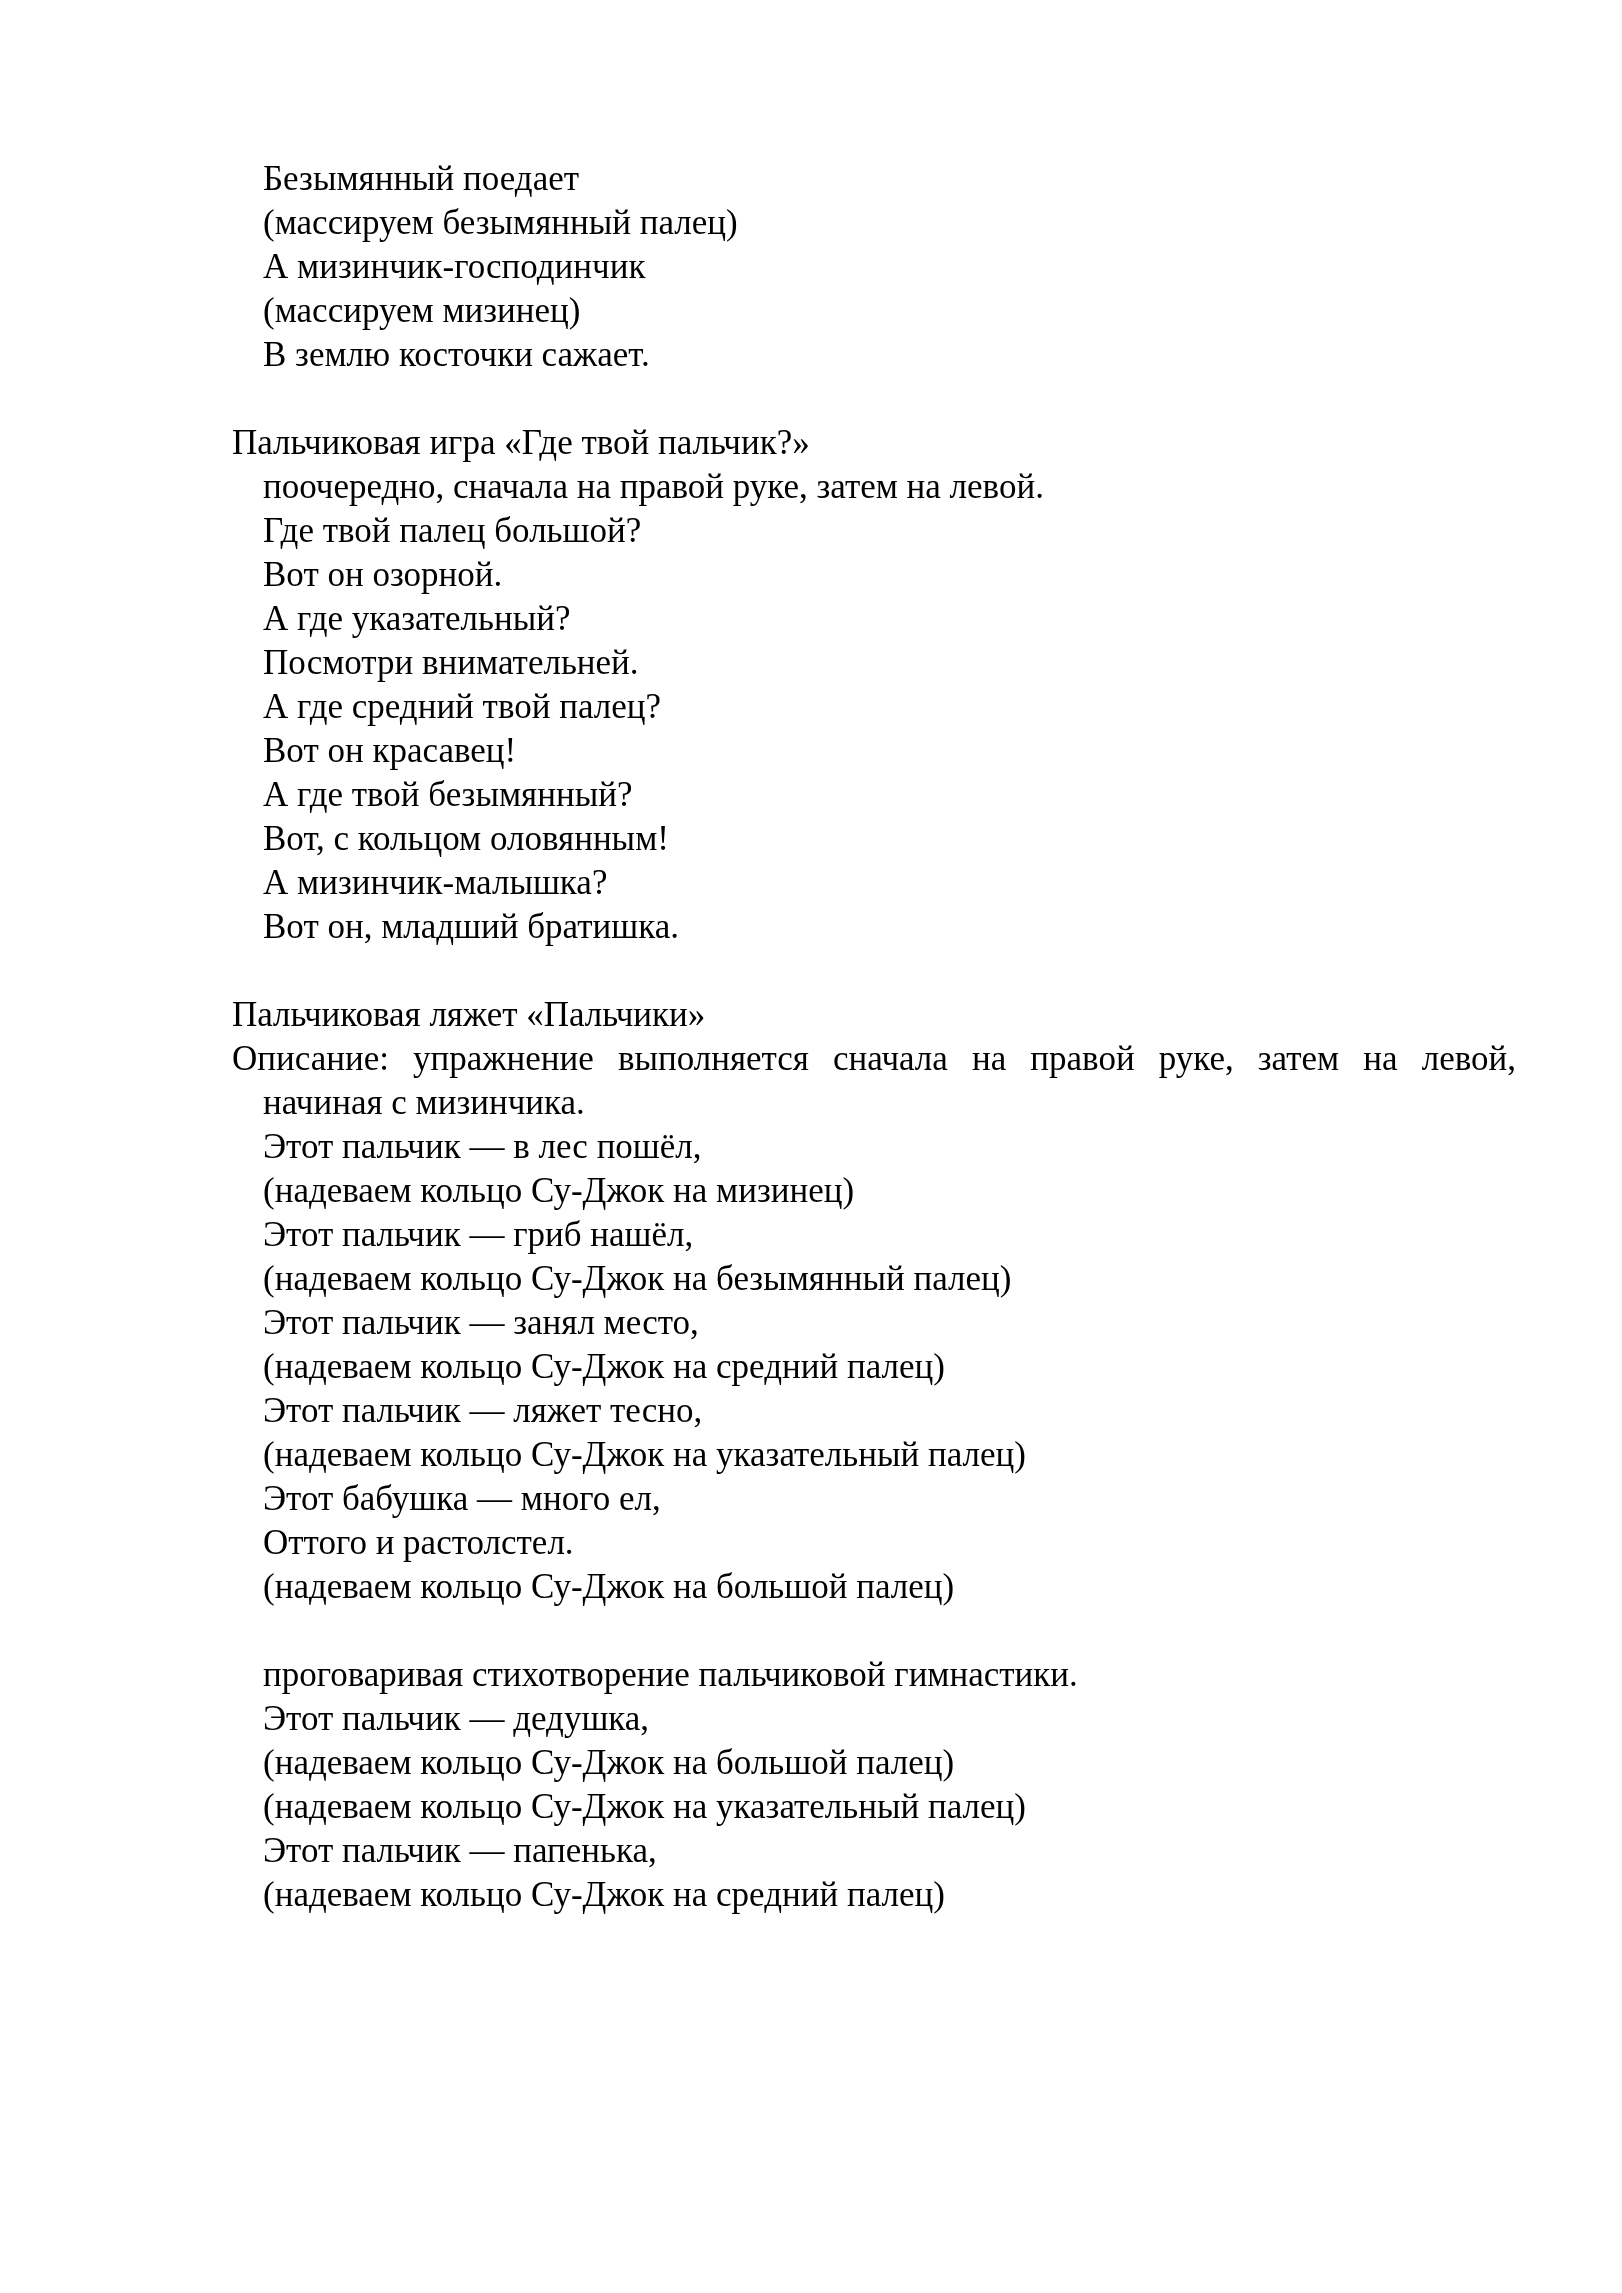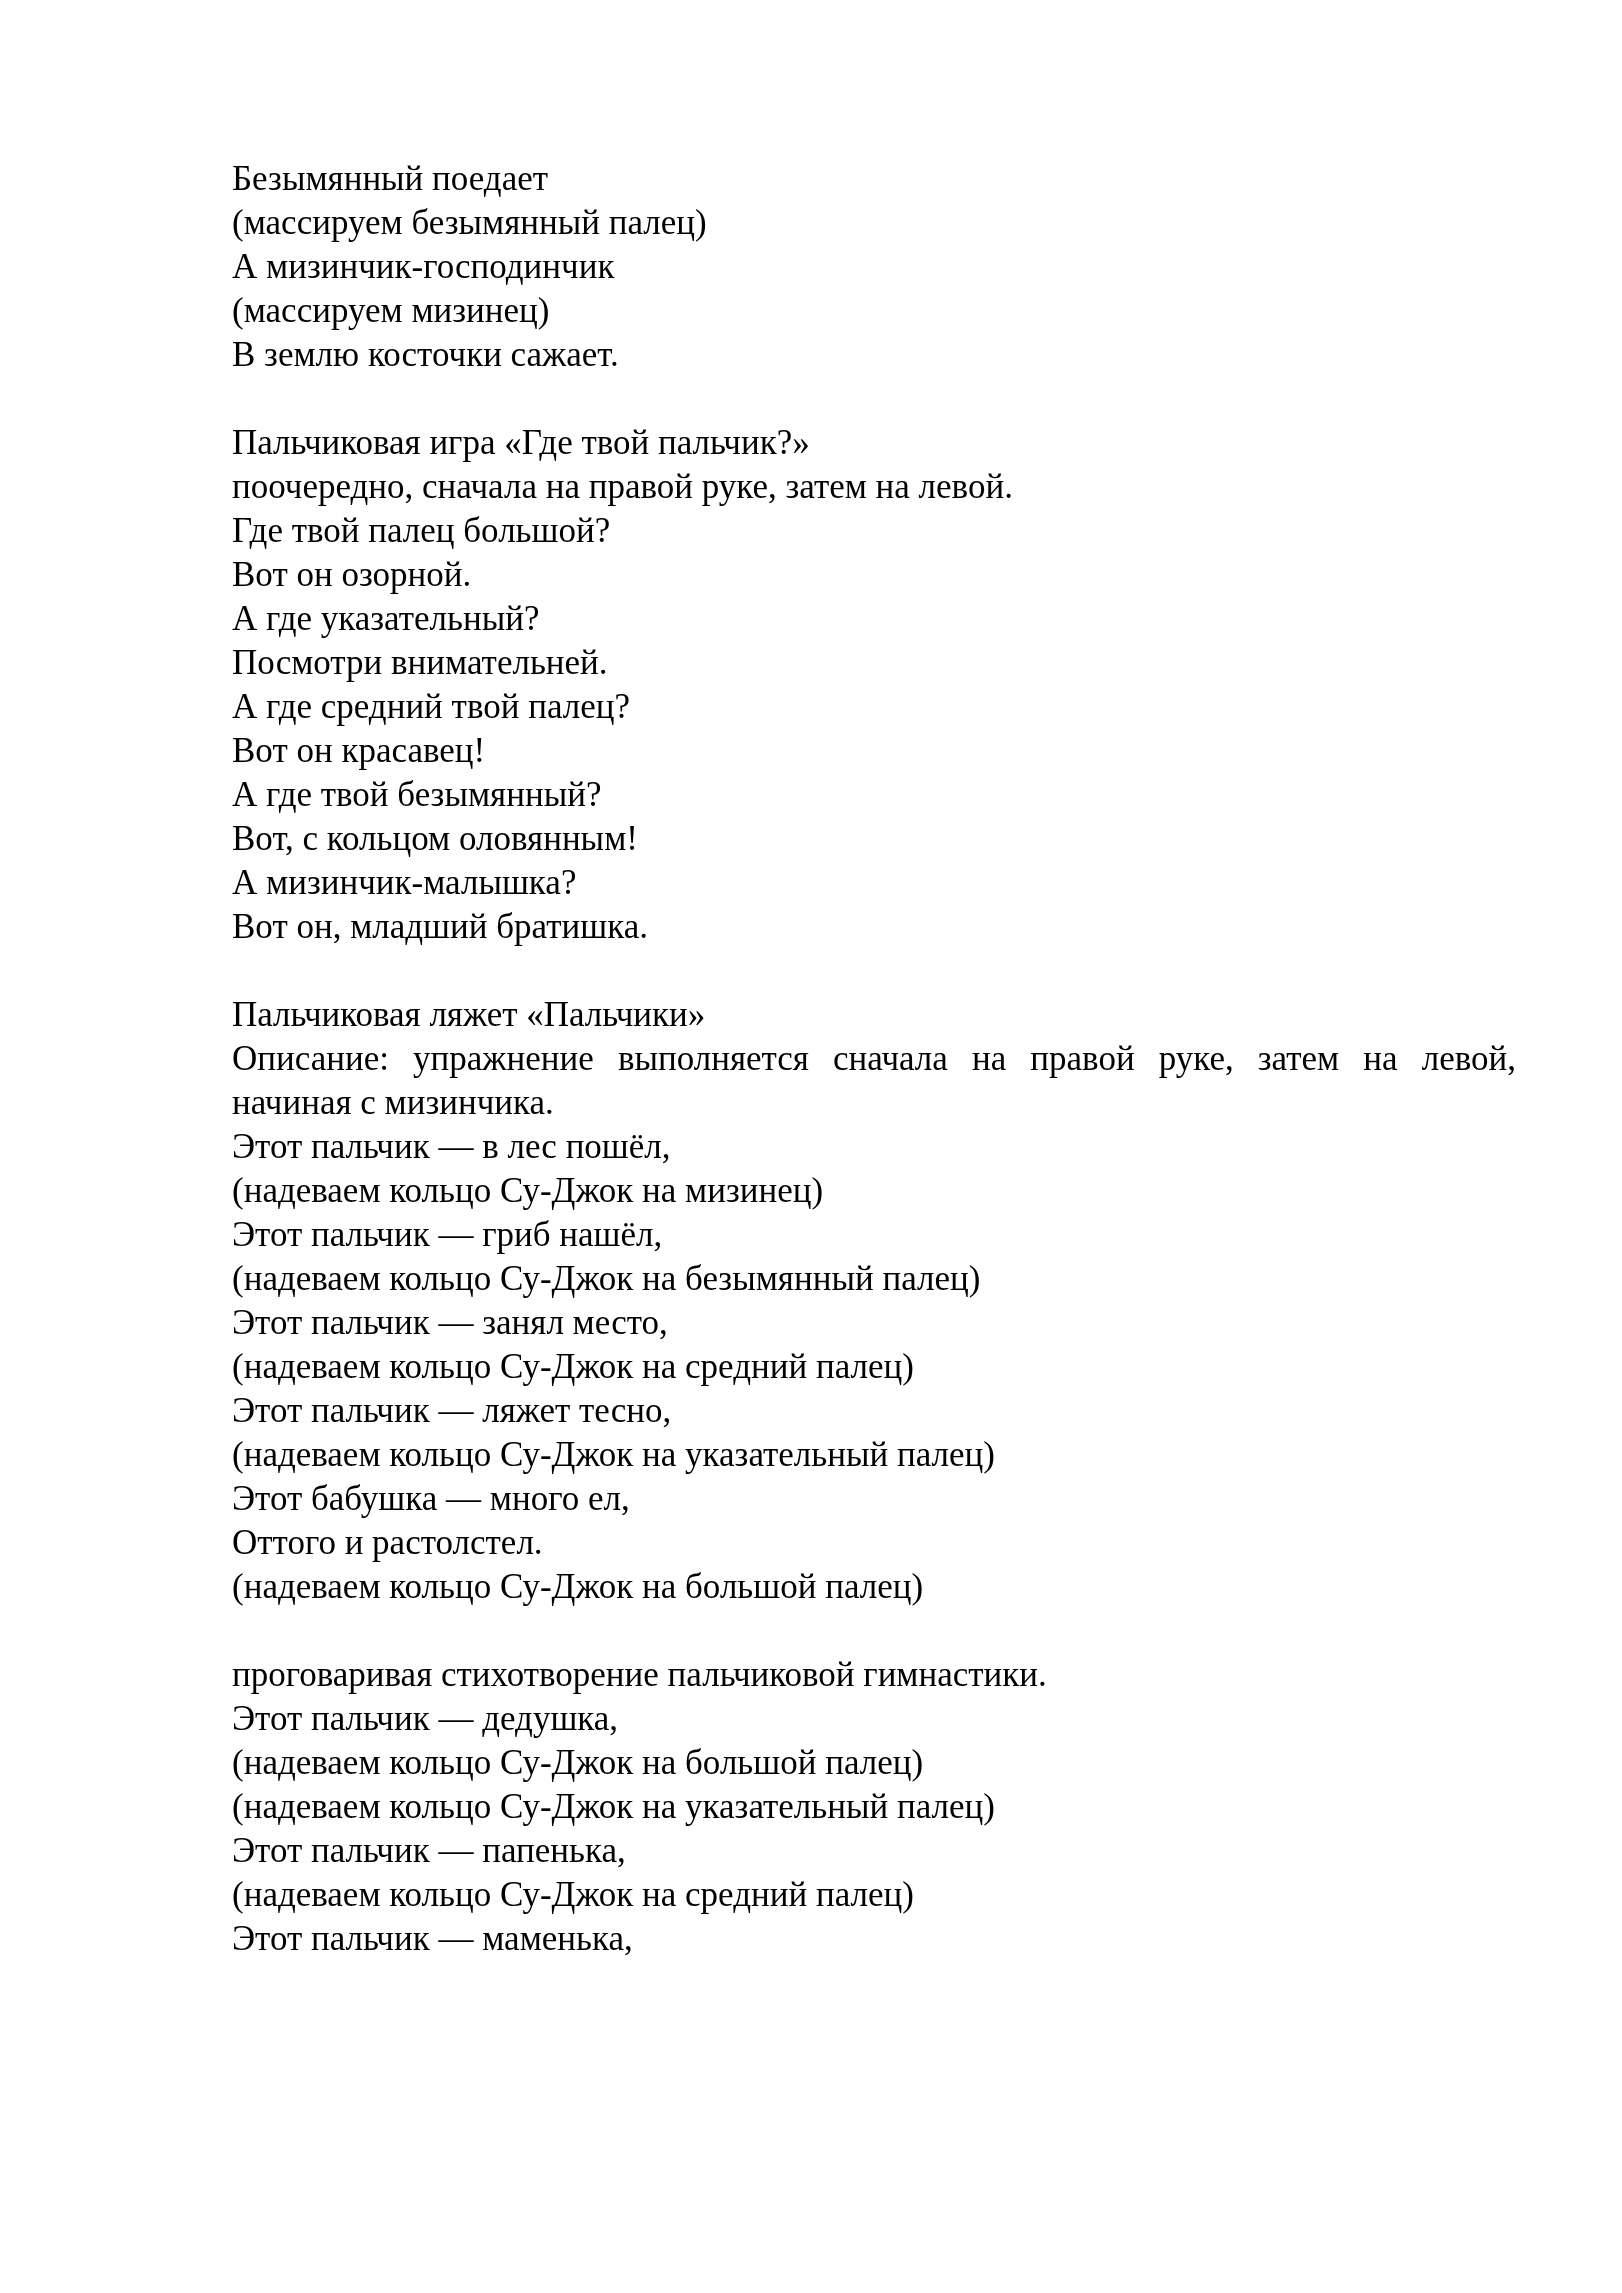--- a/index.html
+++ b/index.html
@@ -20,20 +20,21 @@
       left: 232px;
       top: 157px;
       width: 1284px;
       font-size: 35px;
       line-height: 44px;
     }
     .line {
       display: block;
       white-space: nowrap;
       height: 44px;
+      margin-left: 31px;
     }
     .blank {
       display: block;
       height: 44px;
     }
     .heading {
       display: block;
       font-weight: normal;
       height: 44px;
       white-space: nowrap;
@@ -97,17 +98,16 @@
 
   <span class="blank"></span>
 
   <div>
     <span class="line">проговаривая стихотворение пальчиковой гимнастики.</span>
     <span class="line">Этот пальчик — дедушка,</span>
     <span class="line">(надеваем кольцо Су-Джок на большой палец)</span>
     <span class="line">(надеваем кольцо Су-Джок на указательный палец)</span>
     <span class="line">Этот пальчик — папенька,</span>
     <span class="line">(надеваем кольцо Су-Джок на средний палец)</span>
-    <span class="line">Этот пальчик — маменька,</span>
   </div>
 
 </div>
 
 
 </body></html>

